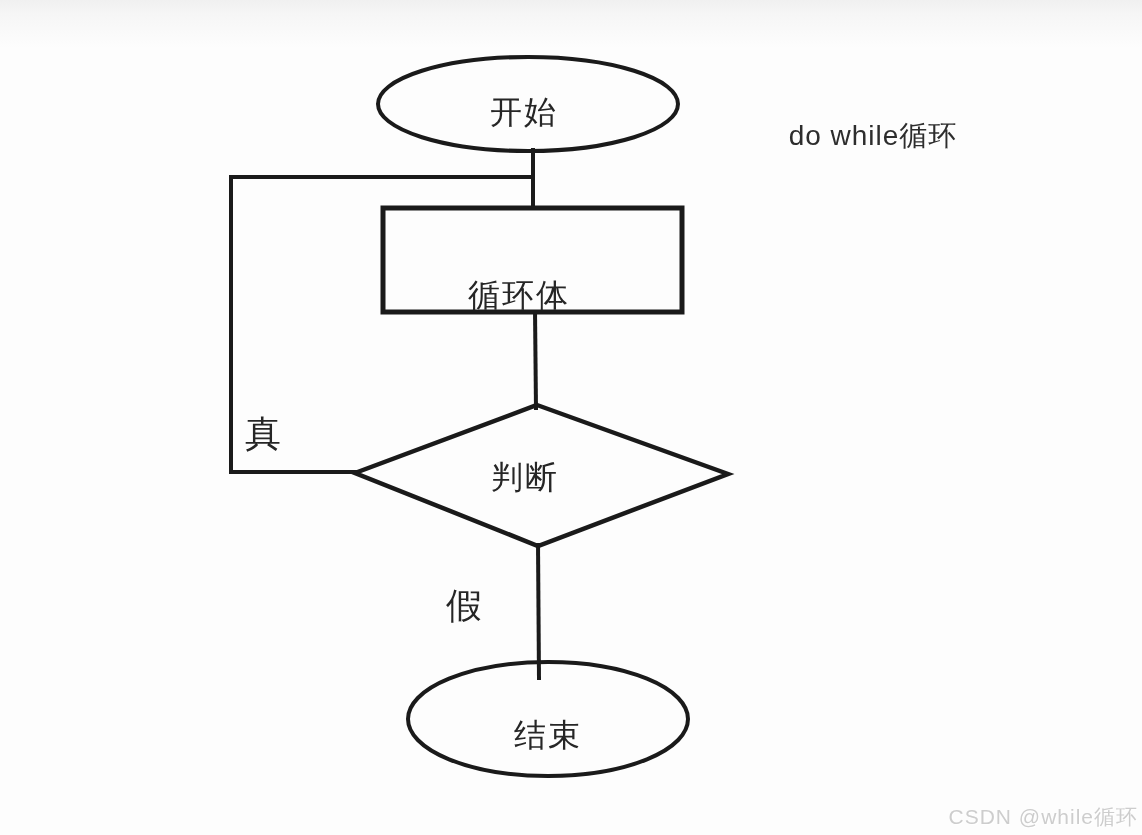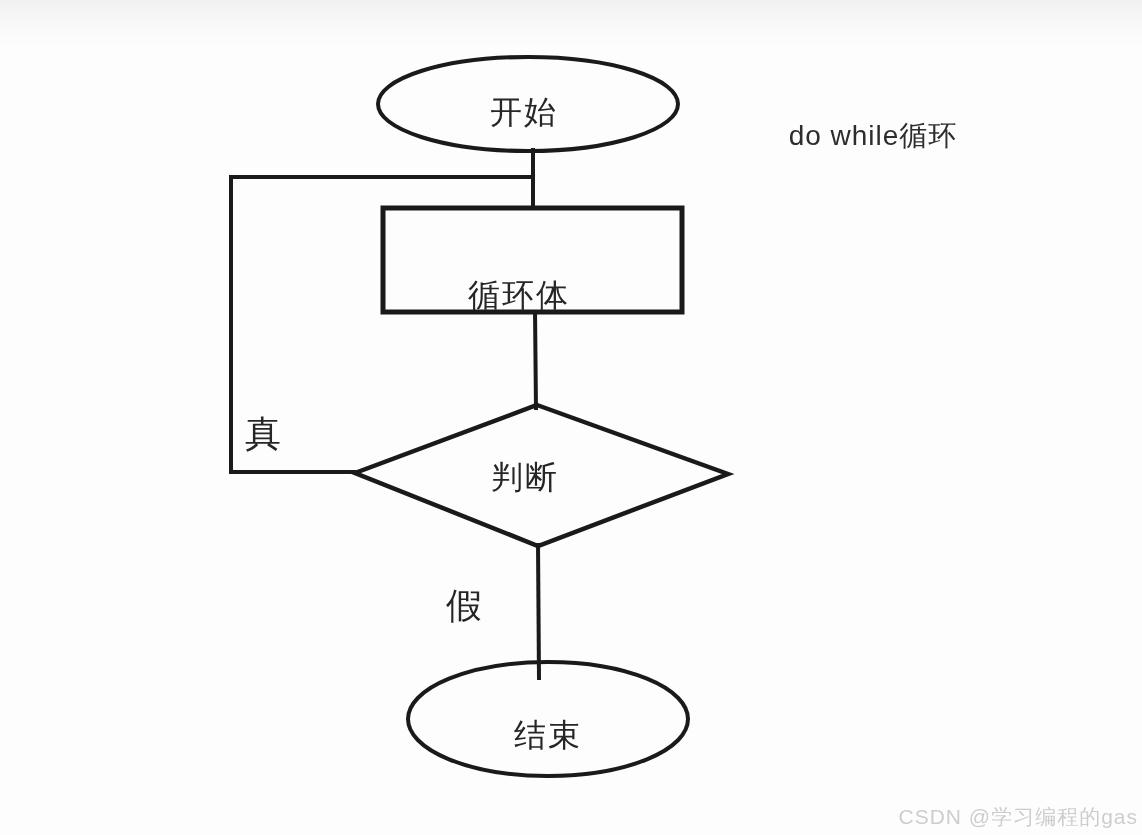--- a/index.html
+++ b/index.html
@@ -83,15 +83,15 @@
   <div class="label" style="left:525px; top:477px;">判断</div>
 
   <div class="label" style="left:548px; top:735px;">结束</div>
 
   <div class="label edge-label" style="left:263px; top:434px;">真</div>
 
   <div class="label edge-label" style="left:464px; top:606px;">假</div>
 
   <div class="diagram-title" style="left:873px; top:136px;">do while循环</div>
 
-  <div class="watermark">CSDN @学习编程的gas</div>
+  <div class="watermark">CSDN @while循环</div>
 
 </div>
 
 </body></html>

